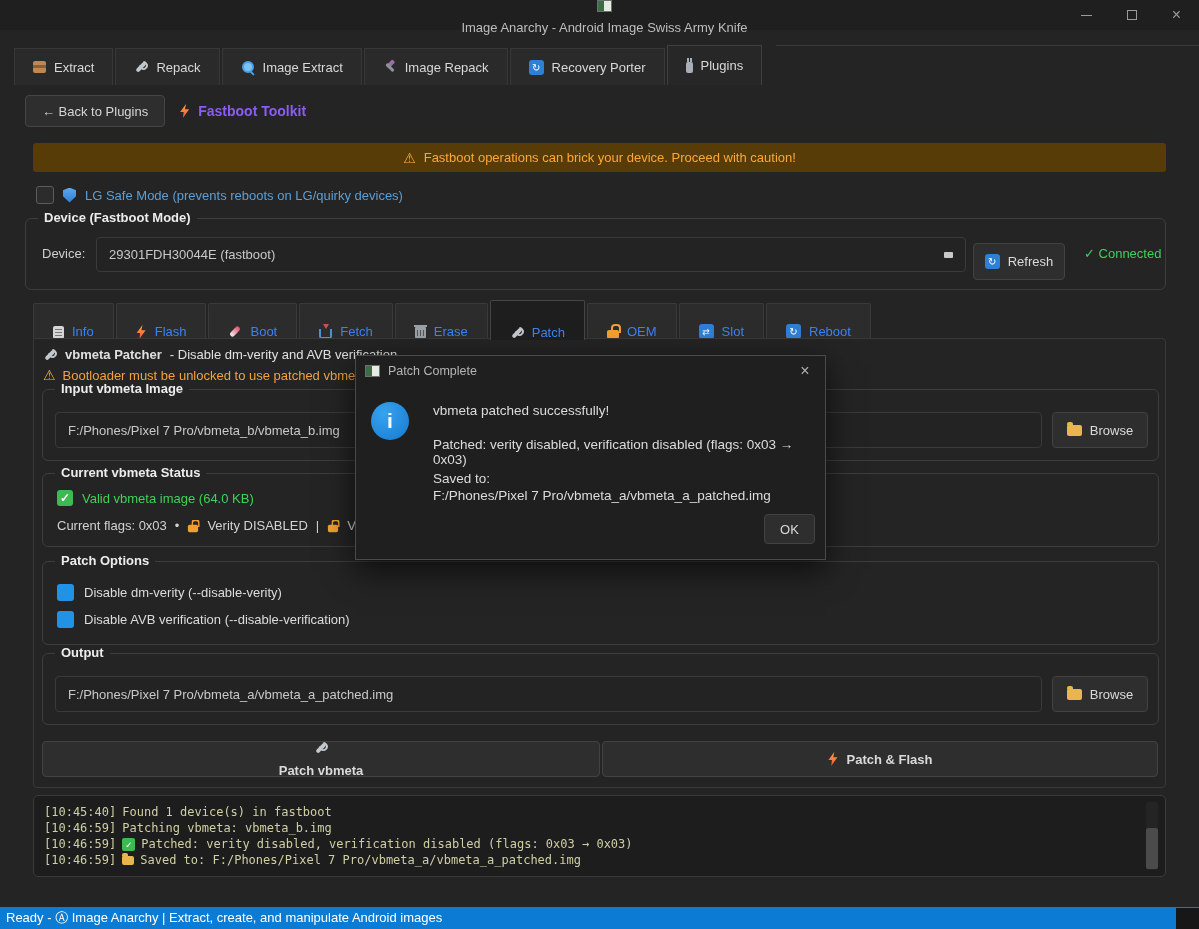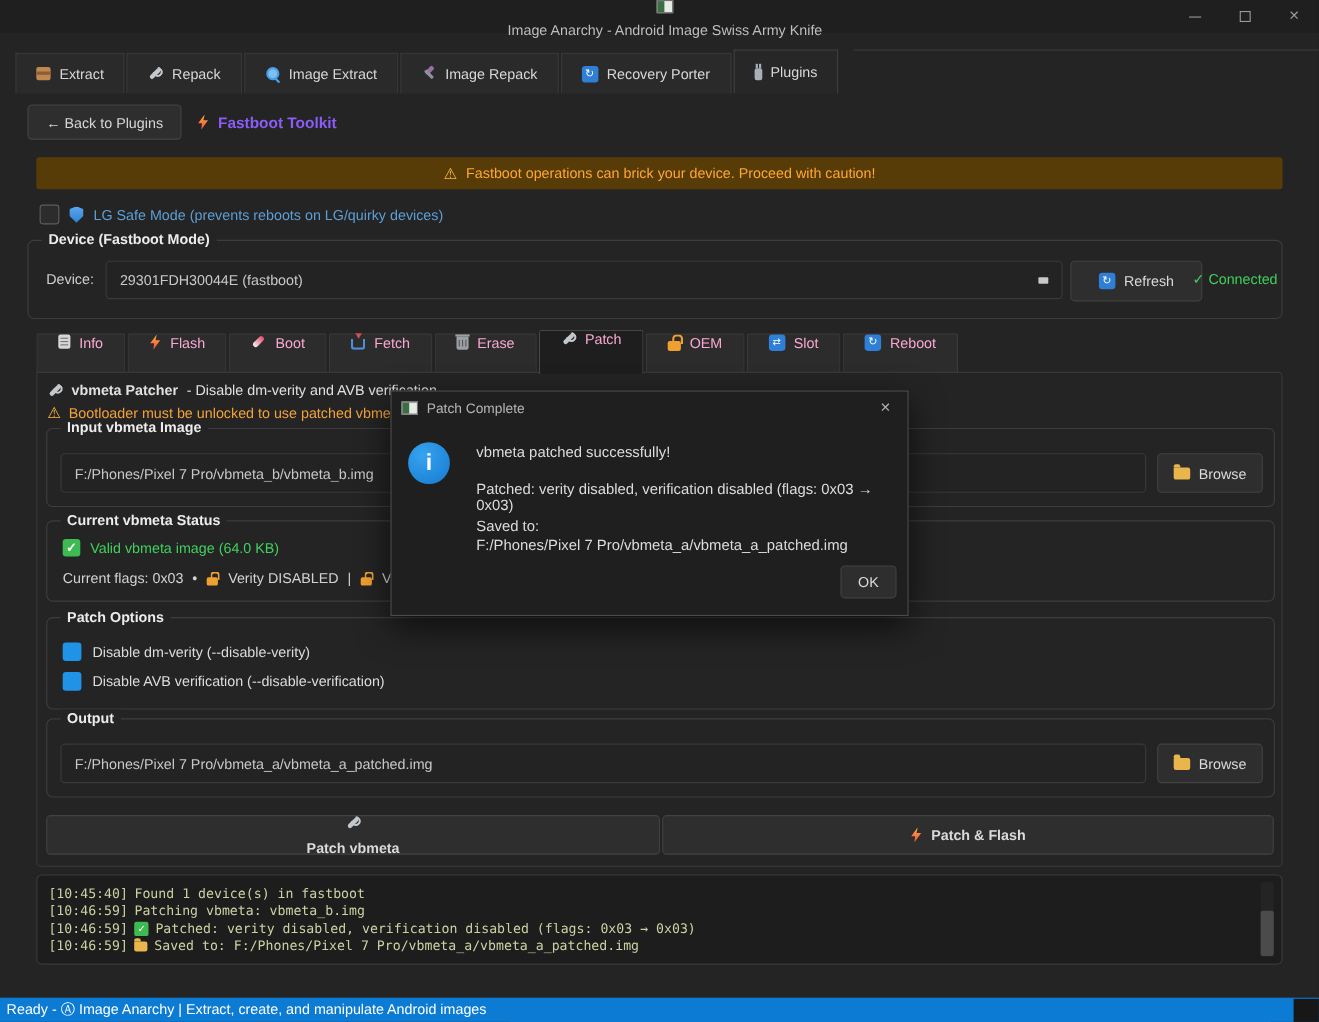--- a/index.html
+++ b/index.html
@@ -81,26 +81,26 @@
 
   
   .group { position:absolute; border:1px solid #3d3d3d; border-radius:6px; }
   .legend { position:absolute; top:-9px; left:12px; background:#242424; padding:0 6px; font-weight:bold; font-size:13px; color:#ececec; white-space:nowrap; }
 
   .devicegroup { top:218px; left:25px; width:1141px; height:72px; }
   .devlabel { position:absolute; left:16px; top:27px; color:#cfcfcf; }
   .combo { position:absolute; left:70px; top:18px; width:870px; height:35px; background:#232323; border:1px solid #3a3a3a; border-radius:4px;
     display:flex; align-items:center; padding:0 12px; color:#c8c8c8; cursor:pointer; }
   .combo-arrow { position:absolute; right:12px; top:14px; width:9px; height:6px; background:#c8c8c8; border-radius:1px; }
-  .refreshbtn { position:absolute; left:947px; top:18px; width:120px; height:37px; }
+  .refreshbtn { position:absolute; left:947px; top:24px; width:92px; height:37px; }
   .connected { position:absolute; left:1058px; top:27px; color:#3fd05c; white-space:nowrap; }
 
   
   .subtabs { position:absolute; top:300px; left:33px; height:39px; display:flex; align-items:flex-end; }
-  .stab { height:36px; display:flex; align-items:flex-start; gap:8px; padding:0 19px; background:#2c2c2c; border:1px solid #3a3a3a; border-bottom:none; margin-right:2px; color:#f9a8d4; cursor:pointer; border-radius:2px 2px 0 0; }
+  .stab { height:36px; display:flex; align-items:flex-end; gap:8px; padding:0 19px; background:#2c2c2c; border:1px solid #3a3a3a; border-bottom:none; margin-right:2px; color:#3b82f6; cursor:pointer; border-radius:2px 2px 0 0; }
   .stab.active { height:40px; background:#1e1e1e; border-color:#454545; margin-bottom:-1px; z-index:2; }
 
   
   .pane { position:absolute; top:338px; left:33px; width:1133px; height:450px; border:1px solid #383838; border-radius:0 4px 4px 4px; }
   .pheader { position:absolute; top:8px; left:9px; display:flex; align-items:center; gap:8px; color:#e0e0e0; }
   .pwarn { position:absolute; top:28px; left:9px; display:flex; align-items:center; gap:7px; color:#f2a23a; }
 
   .inputgroup { top:50px; left:8px; width:1117px; height:72px; }
   .statusgroup { top:134px; left:8px; width:1117px; height:74px; }
   .optionsgroup { top:222px; left:8px; width:1117px; height:84px; }

